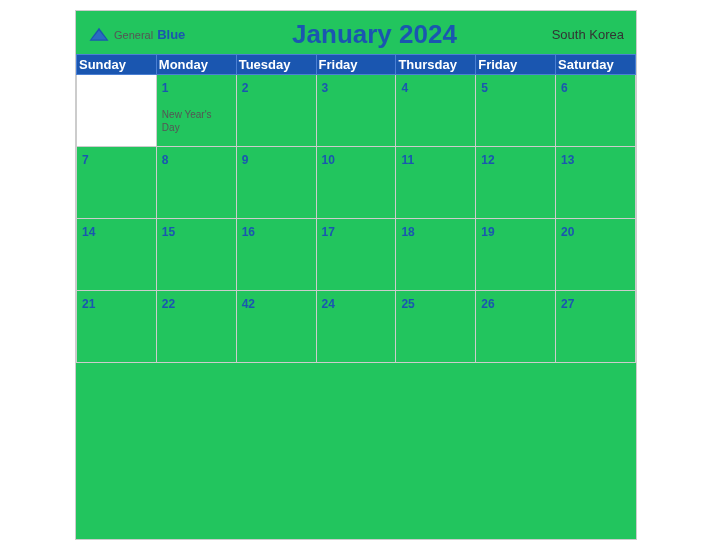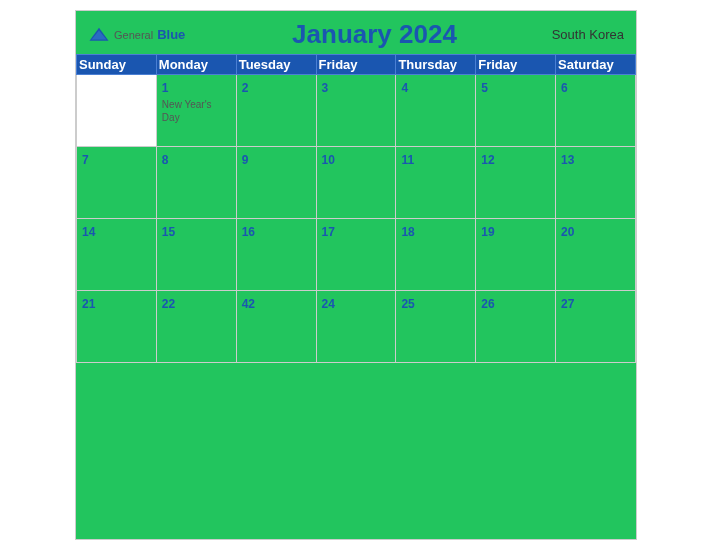--- a/index.html
+++ b/index.html
@@ -82,21 +82,21 @@
       width: 14.28%;
     }
     .day-num {
       font-size: 12px;
       font-weight: bold;
       color: #1a56b0;
     }
     .holiday-text {
       font-size: 10px;
       color: #555;
-      margin-top: 2px;
+      margin-top: 12px;
       line-height: 1.3;
     }
     .empty-cell {
       background: #fff;
     }
   </style>
 </head>
 <body>
 
 <div class="calendar-container">

